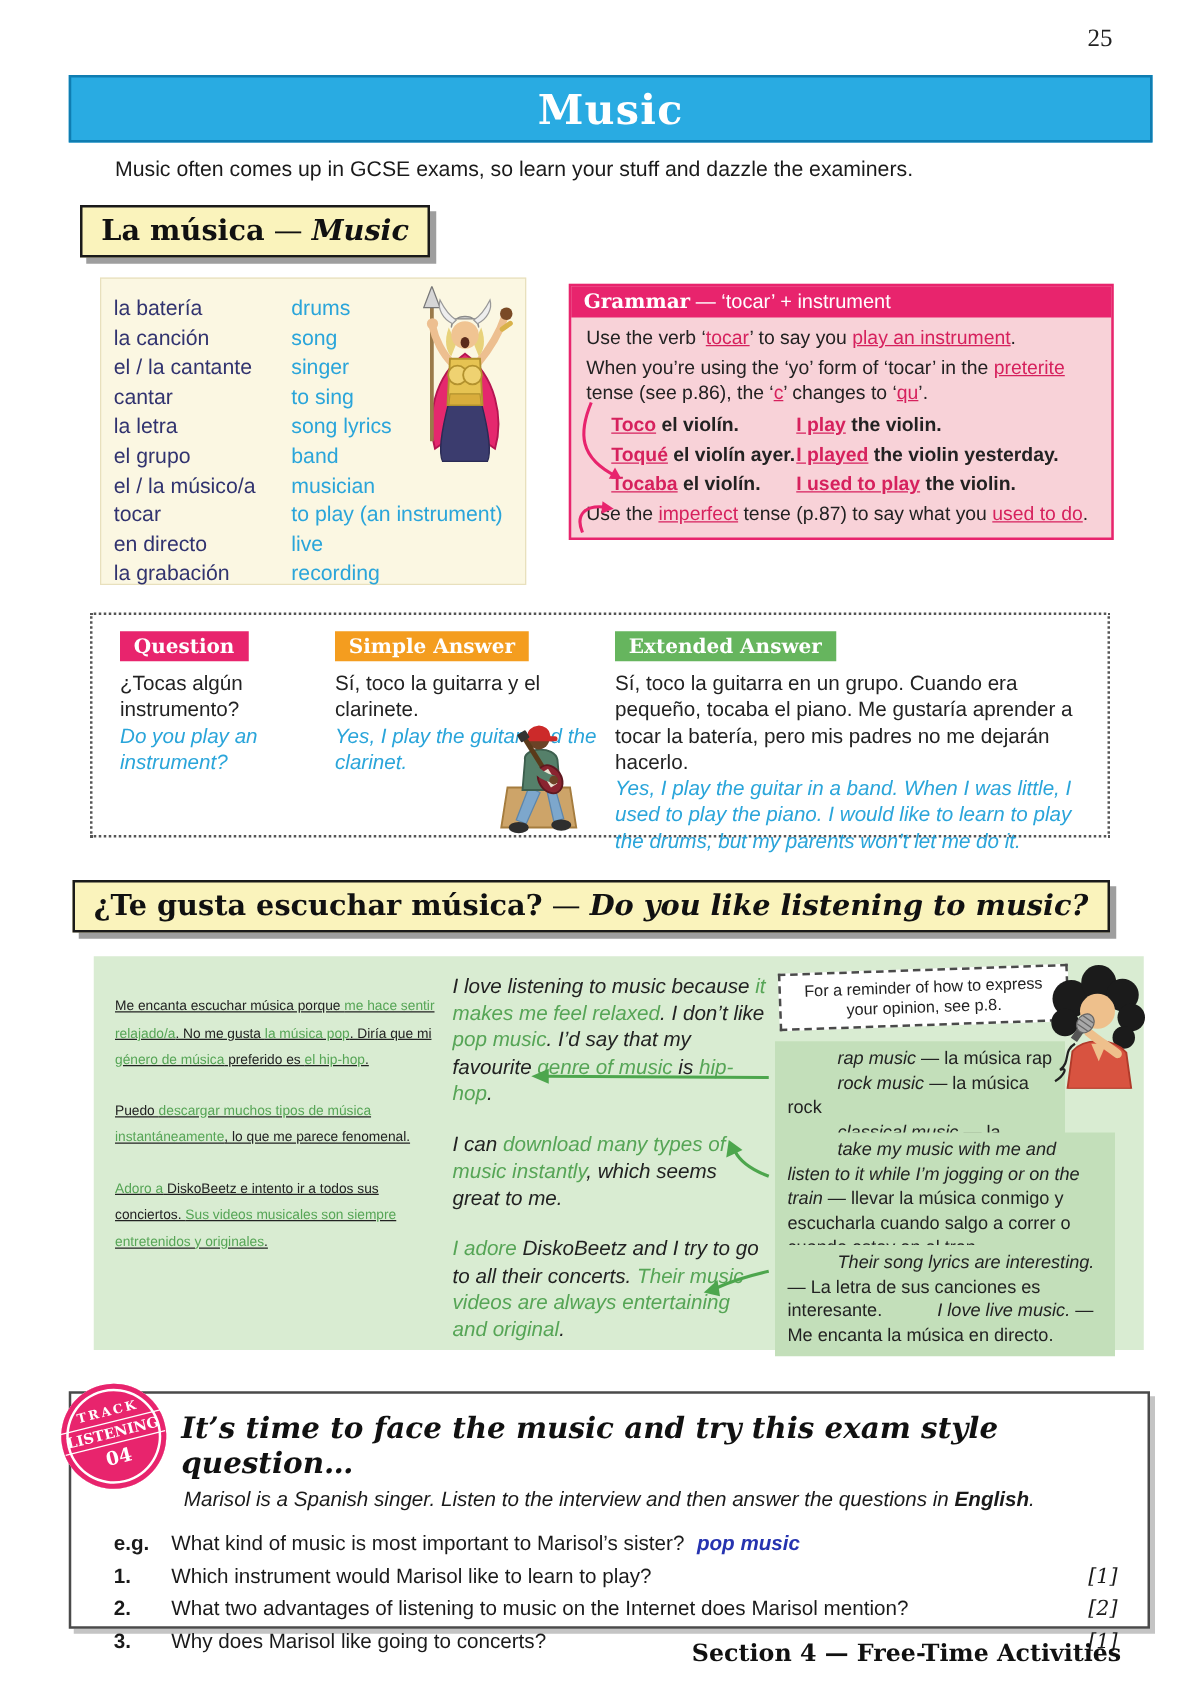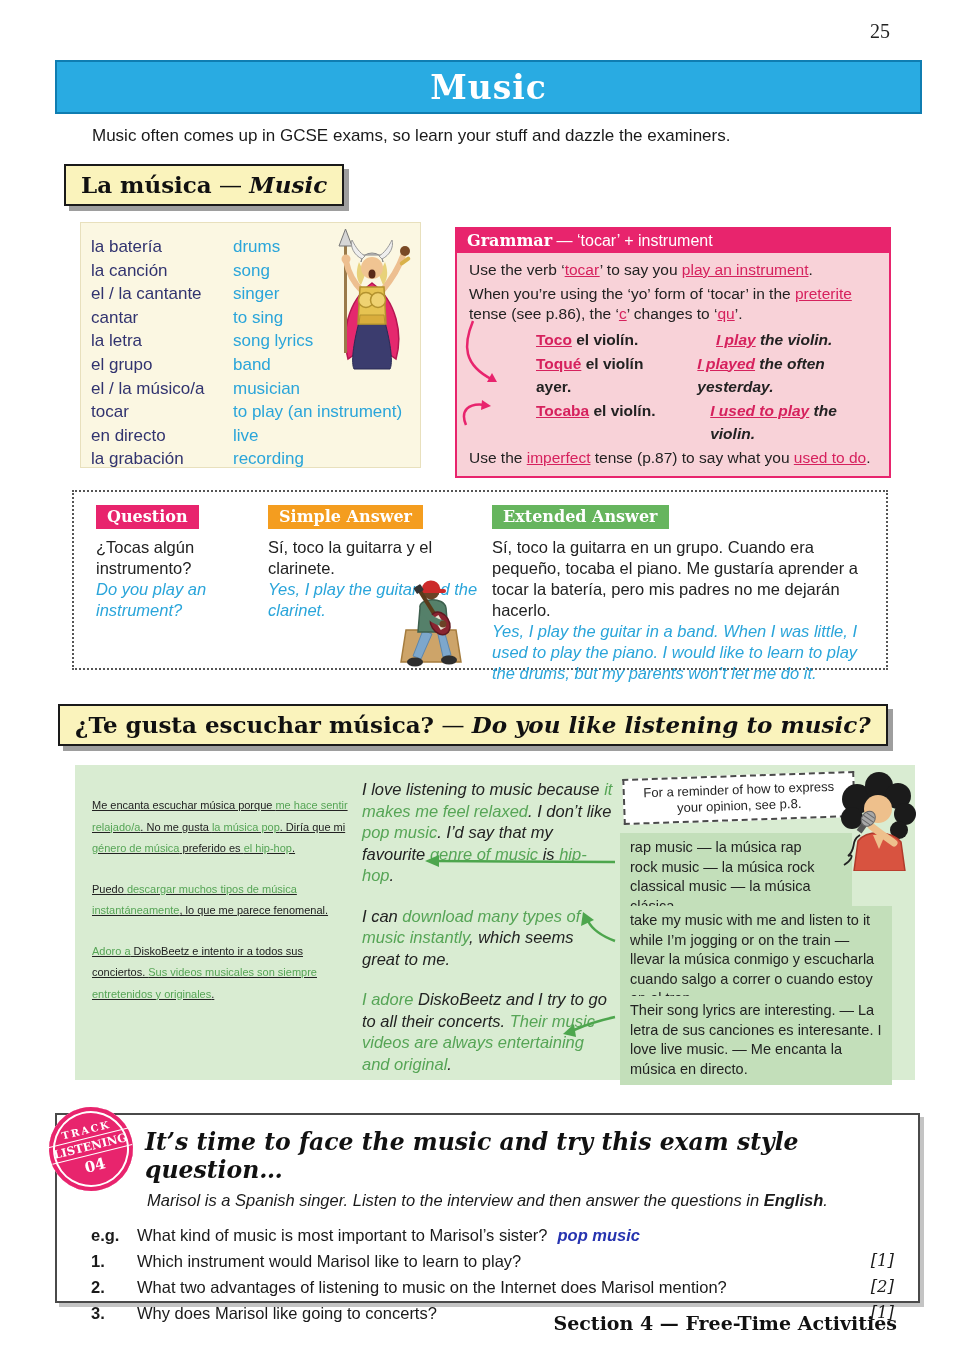--- a/index.html
+++ b/index.html
@@ -29,23 +29,23 @@
   .vrow .ves{width:142px;color:#31336f;}
   .vrow .ven{color:#2aa5da;}
   .viking{position:absolute;left:244px;top:6px;}
 
   
   .grammar{position:absolute;left:455px;top:227px;width:436px;border:2px solid #e8246d;background:#f8d2d8;box-sizing:border-box;}
   .ghead{background:#e8246d;color:#fff;padding:2px 10px 3px 10px;font-size:16px;}
   .ghead .gb{font-family:"DejaVu Serif",serif;font-weight:bold;}
   .gbody{position:relative;padding:7px 10px 8px 12px;font-size:15.5px;line-height:20px;color:#222;}
   .gline{margin-bottom:4px;}
-  .gex{display:flex;padding-left:67px;font-weight:bold;line-height:23.5px;}
+  .gex{display:flex;padding-left:20px;font-weight:bold;line-height:23.5px;}
   .gex .ges{width:148px;}
-  .gex .gen{font-style:italic;margin-left:32px;}
+  .gex .gen{}
   .gfoot{margin-top:2px;}
   .sg-u{color:#d6215d;text-decoration:underline;}
   .g-arrows{position:absolute;left:4px;top:66px;}
 
   
   .qa{position:absolute;left:72px;top:490px;width:816px;height:180px;border:2px dotted #555;box-sizing:border-box;}
   .qa-label{display:inline-block;color:#fff;font-family:"DejaVu Serif",serif;font-weight:bold;font-size:16px;
             padding:2px 11px 3px 11px;margin-bottom:8px;}
   .q-col{position:absolute;left:22px;top:13px;width:170px;}
   .s-col{position:absolute;left:194px;top:13px;width:220px;}
@@ -53,21 +53,21 @@
   .qa-es{font-size:16.5px;line-height:21px;color:#222;}
   .qa-en{font-size:16.5px;line-height:21px;color:#2aa5da;font-style:italic;}
   .guitarist{position:absolute;left:318px;top:76px;}
 
   
   .green{position:absolute;left:75px;top:765px;width:840px;height:315px;background:#d9ecd2;}
   .g-es{position:absolute;left:17px;top:30px;width:262px;font-size:11px;line-height:21.5px;color:#222;text-decoration:underline;}
   .g-en{position:absolute;left:287px;top:14px;width:252px;font-size:16.5px;line-height:21.5px;color:#222;font-style:italic;}
   .g-es p,.g-en p{margin:0 0 19px 0;}
   .sg-hl{color:#56a556;}
-  .sg-it{}
+  .sg-it{font-style:italic;margin-left:40px;}
   .sg-b{font-weight:bold;}
   .note{position:absolute;left:548px;top:10px;width:212px;background:#fff;border:2px dashed #4a4a4a;
         transform:rotate(-2deg);padding:5px 8px;font-size:13px;line-height:16px;text-align:center;color:#222;}
   .sidebox{position:absolute;left:545px;background:#c3dfba;padding:5px 10px 6px 10px;font-size:14.5px;line-height:19.5px;color:#222;box-sizing:border-box;}
   .sb1{top:68px;width:232px;}
   .sb2{top:141px;width:272px;}
   .sb3{top:231px;width:272px;}
   .green-arrows{position:absolute;left:0;top:0;pointer-events:none;}
   .singer{position:absolute;left:752px;top:4px;}
 
@@ -179,21 +179,21 @@
     </div>
     <div class="gbody">
       <div class="gline"><span>Use the verb ‘</span><span class="sg-u">tocar</span><span>’ to say you </span><span class="sg-u">play an instrument</span><span>.</span></div>
       <div class="gline"><span>When you’re using the ‘yo’ form of ‘tocar’ in the </span><span class="sg-u">preterite</span><span> tense (see p.86), the ‘</span><span class="sg-u">c</span><span>’ changes to ‘</span><span class="sg-u">qu</span><span>’.</span></div>
       <div class="gex">
         <span class="ges"><span class="sg-u">Toco</span><span> el violín.</span></span>
         <span class="gen"><span class="sg-u">I play</span><span> the violin.</span></span>
       </div>
       <div class="gex">
         <span class="ges"><span class="sg-u">Toqué</span><span> el violín ayer.</span></span>
-        <span class="gen"><span class="sg-u">I played</span><span> the often yesterday.</span></span>
+        <span class="gen"><span class="sg-u">I played</span><span> the violin yesterday.</span></span>
       </div>
       <div class="gex">
         <span class="ges"><span class="sg-u">Tocaba</span><span> el violín.</span></span>
         <span class="gen"><span class="sg-u">I used to play</span><span> the violin.</span></span>
       </div>
       <div class="gfoot"><span>Use the </span><span class="sg-u">imperfect</span><span> tense (p.87) to say what you </span><span class="sg-u">used to do</span><span>.</span></div>
       <svg class="g-arrows" width="48" height="116" viewBox="0 0 48 116">
         <path d="M12,2 C2,26 2,46 32,61" stroke="#e8246d" stroke-width="2.5" fill="none"></path>
         <polygon points="36,63 26,63 31,54" fill="#e8246d"></polygon>
         <path d="M5,106 C-1,92 7,83 25,86" stroke="#e8246d" stroke-width="2.5" fill="none"></path>

